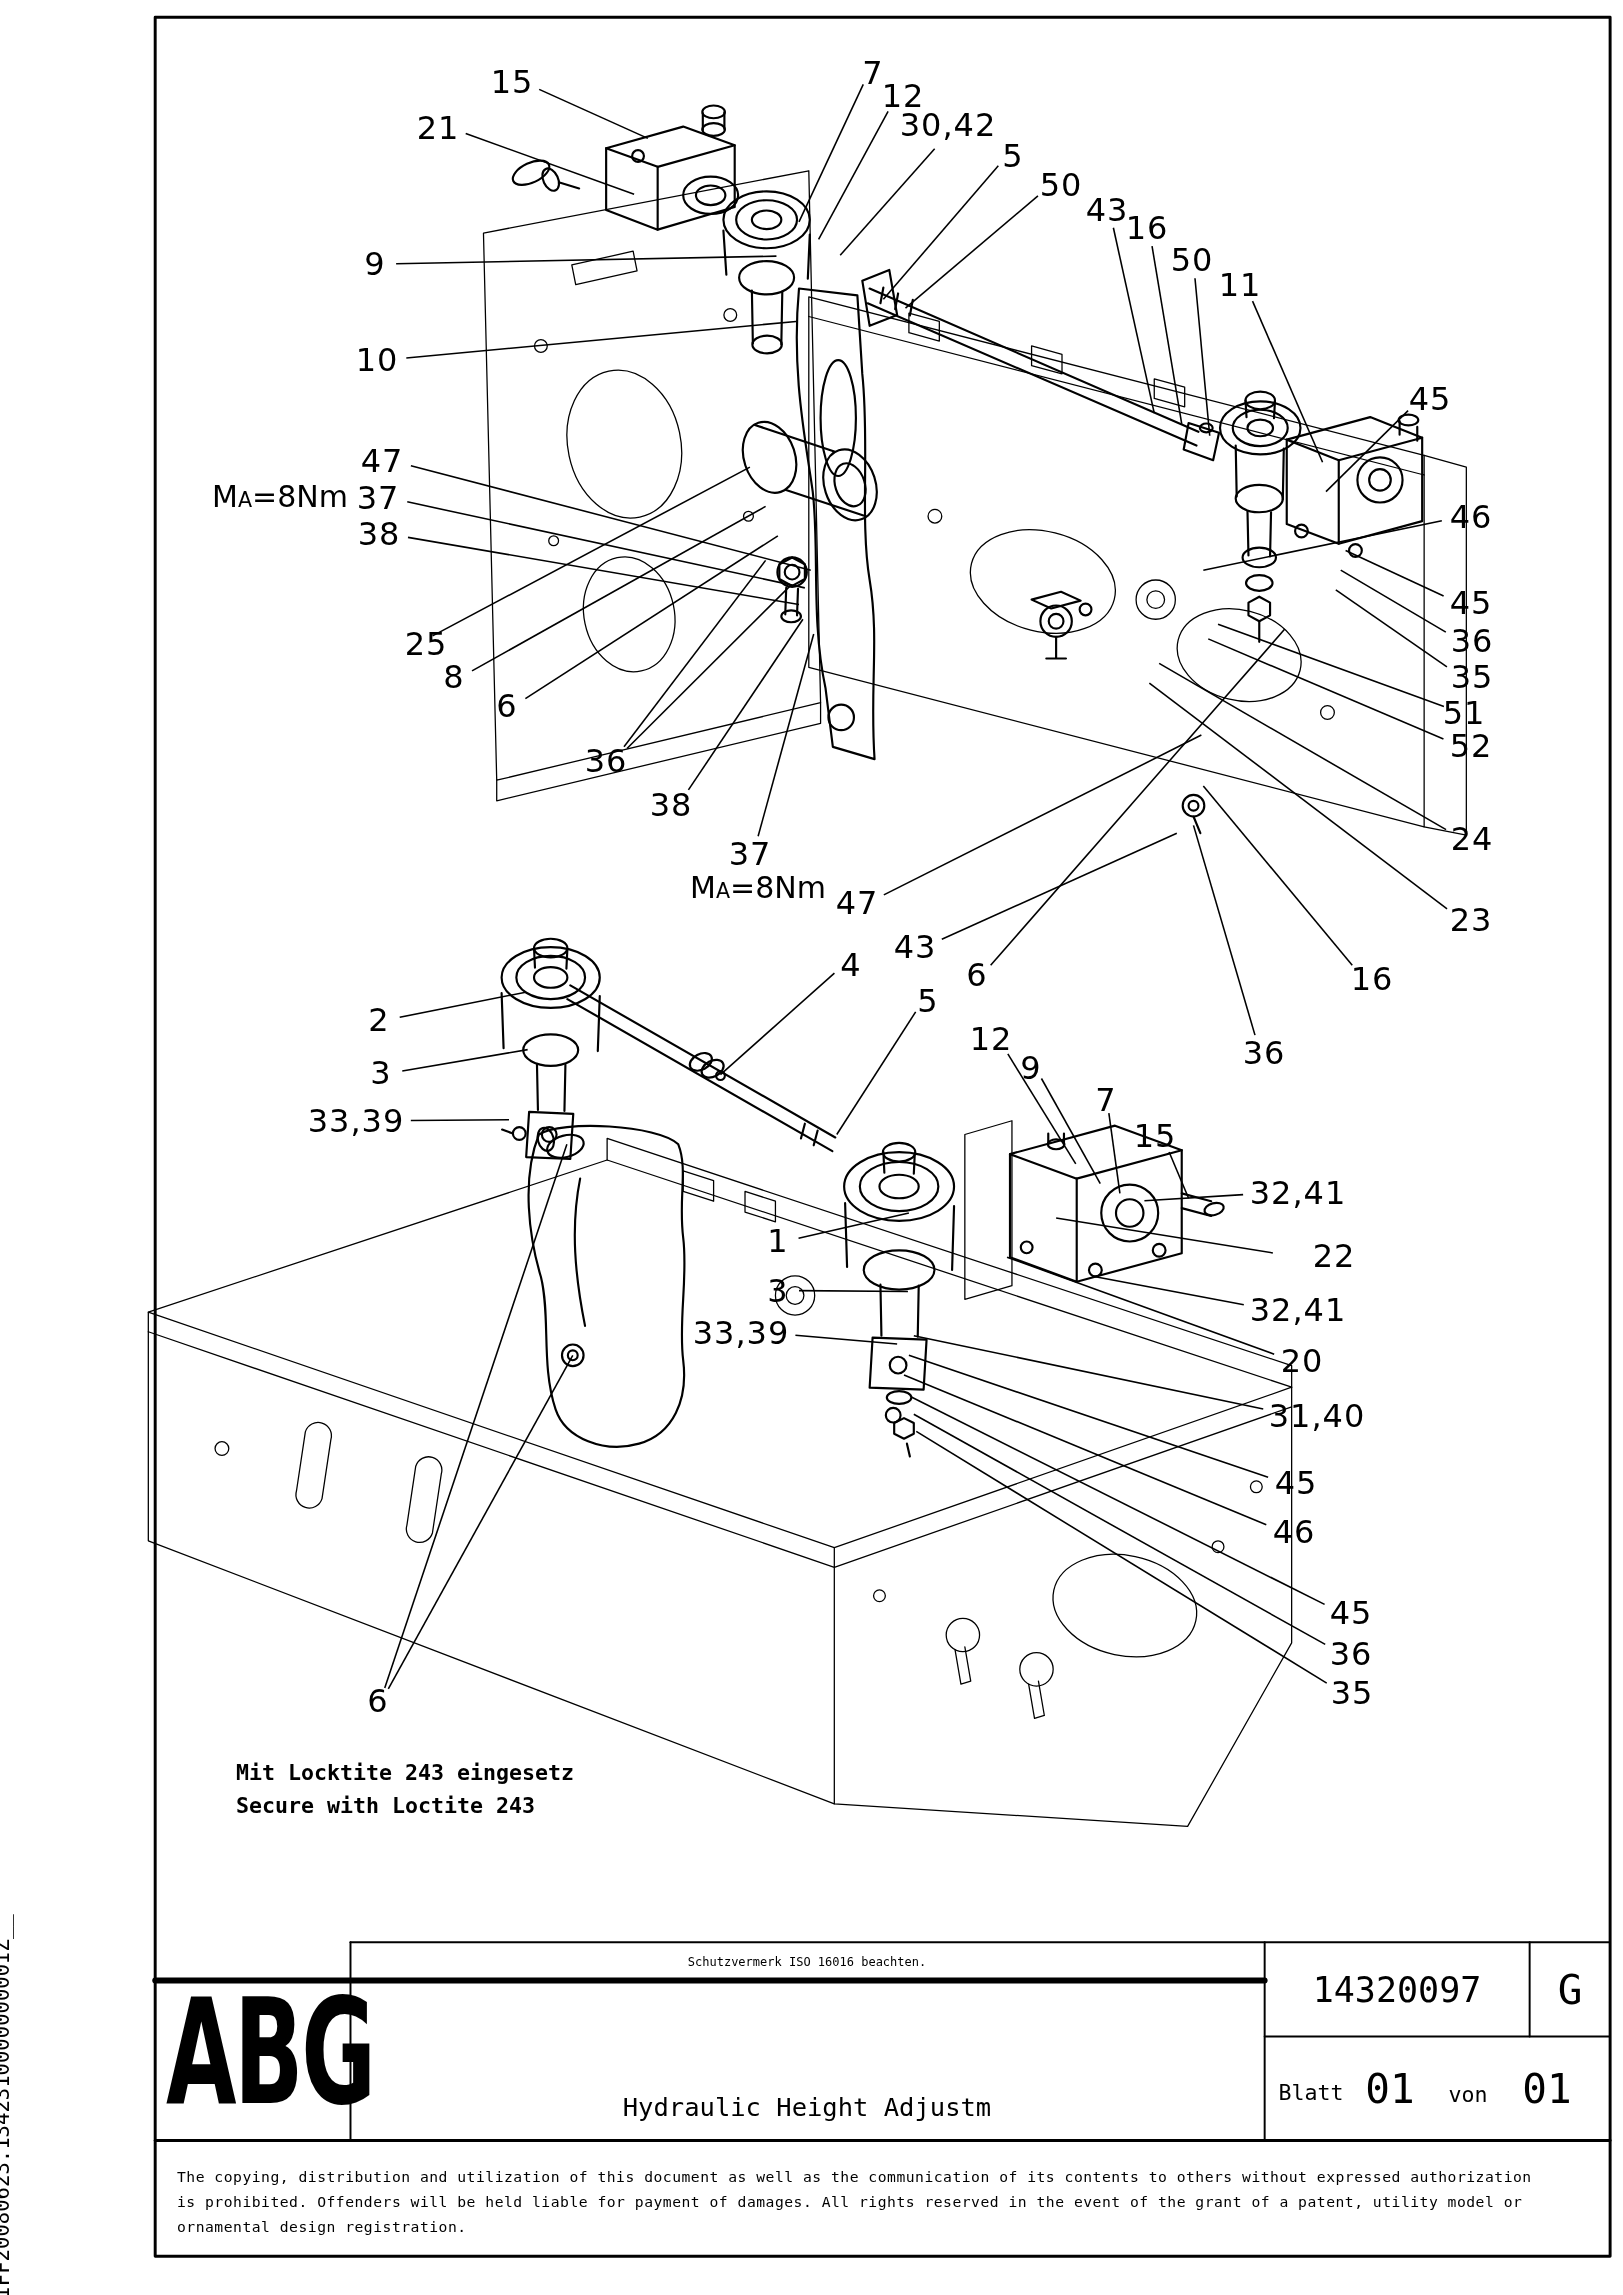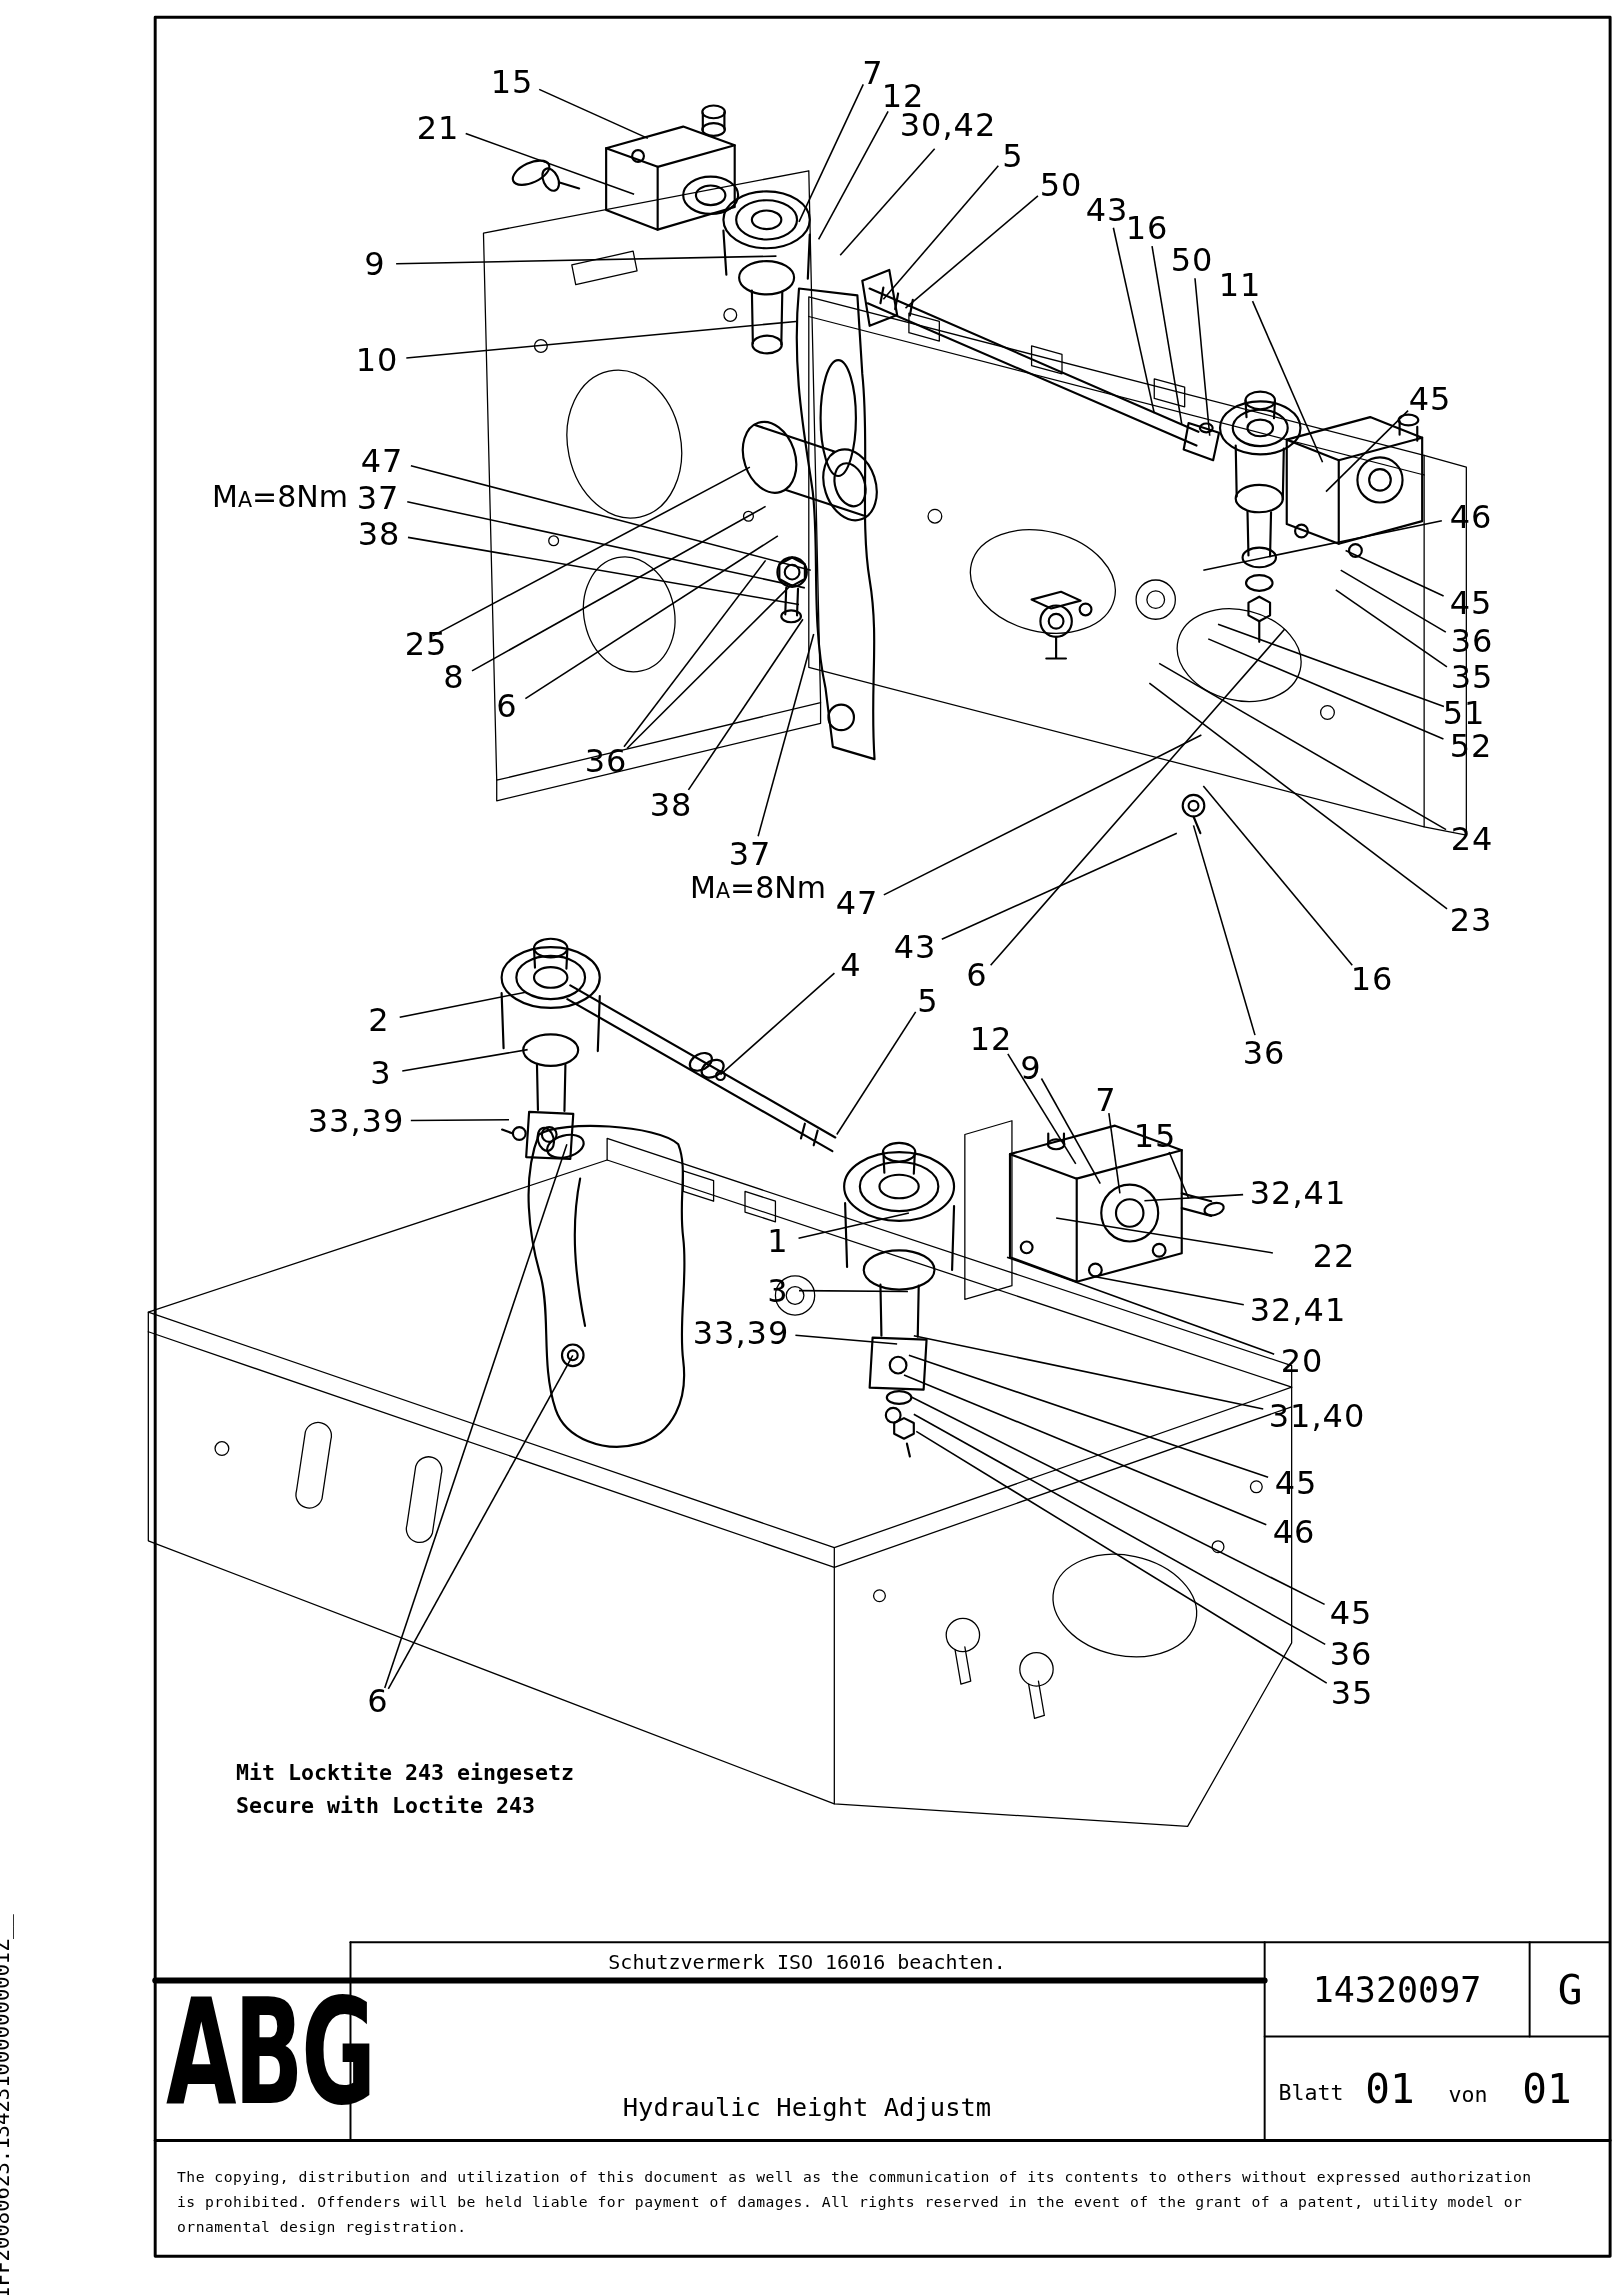--- a/index.html
+++ b/index.html
@@ -341,21 +341,21 @@
       <div class="callout" style="left: 1352px; top: 1693px;">35</div>
       <div class="callout" style="left: 378px; top: 1701px;">6</div>
       <div class="torque" style="left: 280px; top: 496px;"><span>M</span><span class="sub">A</span><span>=8Nm</span></div>
       <div class="torque" style="left: 758px; top: 887px;"><span>M</span><span class="sub">A</span><span>=8Nm</span></div>
     </div>
 
   <div class="note" style="left:236px;top:1772px;">Mit Locktite 243 eingesetz</div>
   <div class="note" style="left:236px;top:1805px;text-align:center;">Secure with Loctite 243</div>
 
   <div class="abg" style="left:166px;top:1989px;">ABG</div>
-  <div class="tb-text center" style="left:807px;top:1962px;font-size:20px;">Schutzvermerk ISO 16016 beachten.</div>
+  <div class="tb-text center" style="left:807px;top:1962px;font-size:12px;">Schutzvermerk ISO 16016 beachten.</div>
   <div class="tb-text center" style="left:807px;top:2107px;font-size:25.5px;">Hydraulic Height Adjustm</div>
   <div class="tb-text center" style="left:1397px;top:1990px;font-size:35px;">14320097</div>
   <div class="tb-text center" style="left:1570px;top:1990px;font-size:41px;">G</div>
   <div class="tb-text center" style="left:1311px;top:2092px;font-size:21.6px;">Blatt</div>
   <div class="tb-text center" style="left:1390px;top:2089px;font-size:41px;">01</div>
   <div class="tb-text center" style="left:1468px;top:2094px;font-size:21.6px;">von</div>
   <div class="tb-text center" style="left:1547px;top:2089px;font-size:41px;">01</div>
 
   <div class="legal" style="left:177px;top:2176px;">The copying, distribution and utilization of this document as well as the communication of its contents to others without expressed authorization</div>
   <div class="legal" style="left:177px;top:2201px;text-align:right;">is prohibited. Offenders will be held liable for payment of damages. All rights reserved in the event of the grant of a patent, utility model or</div>

